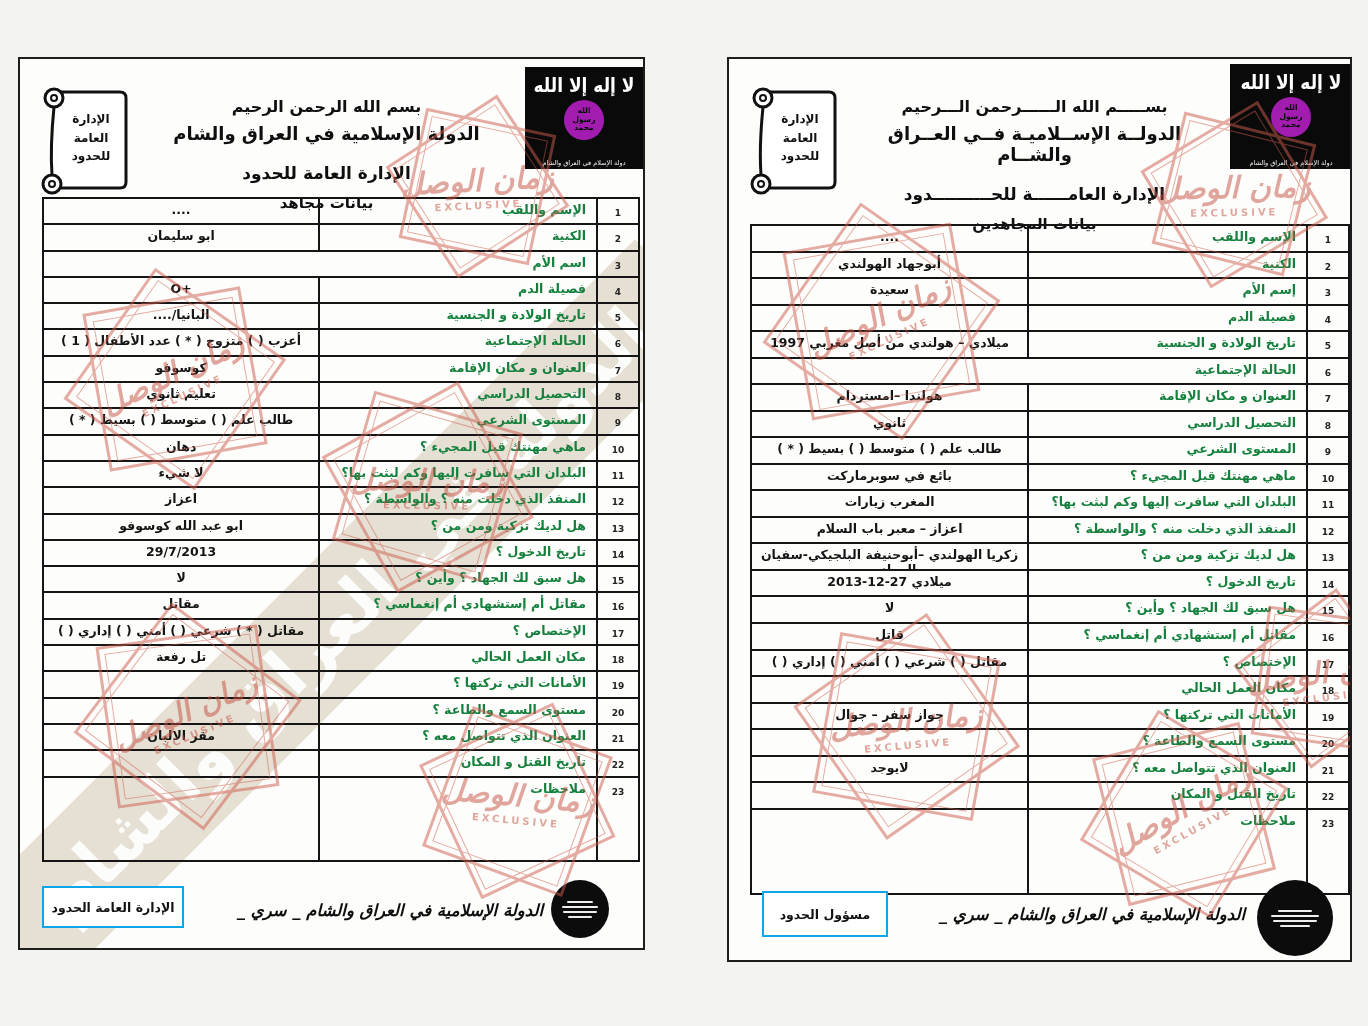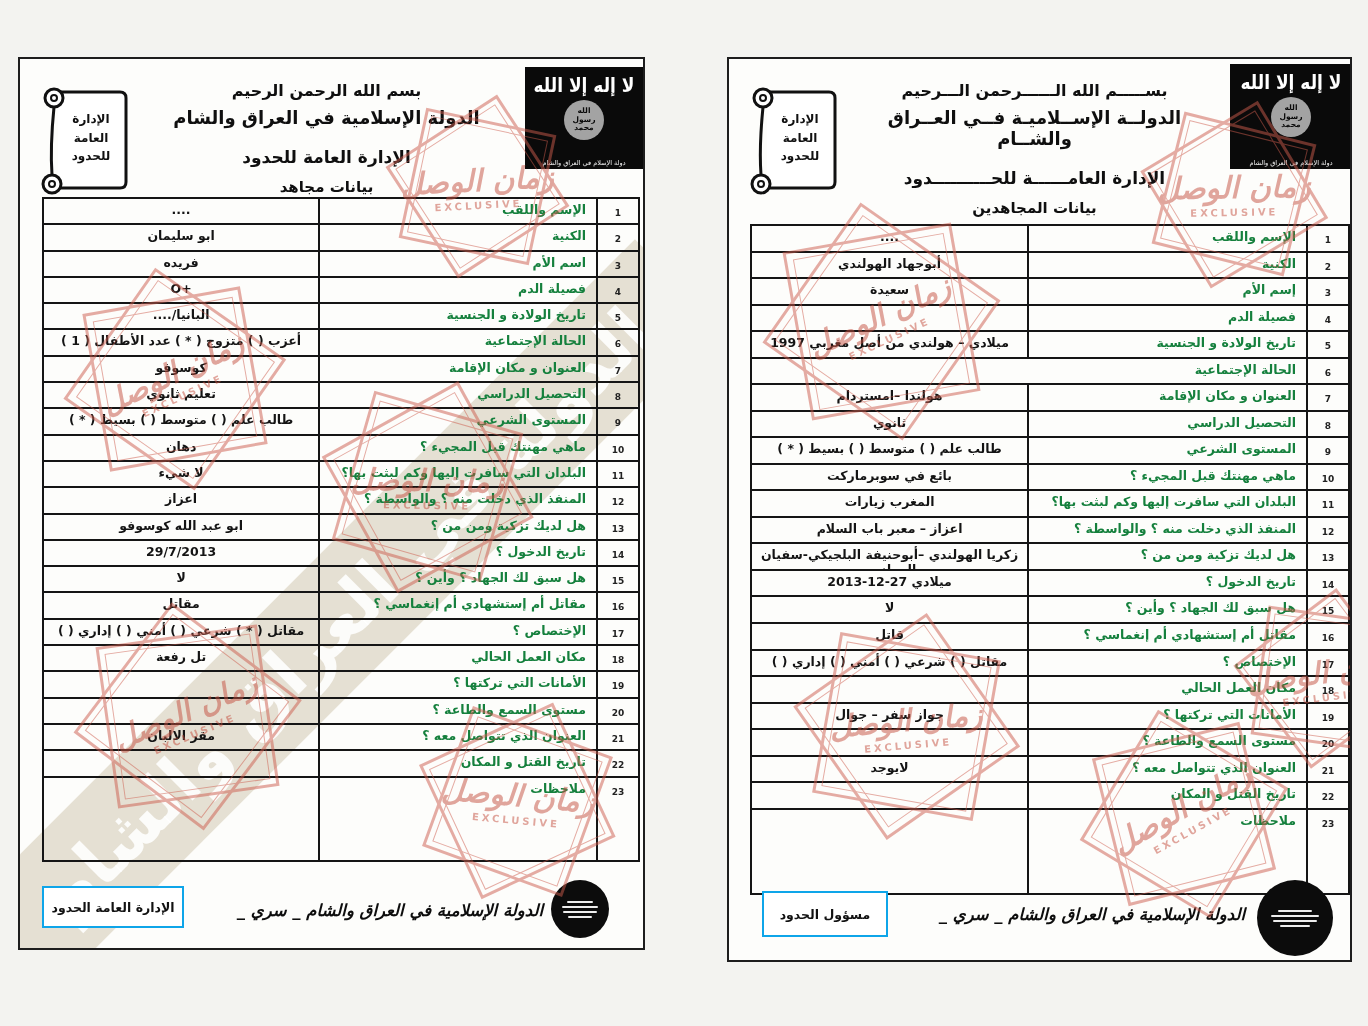--- a/index.html
+++ b/index.html
@@ -18,32 +18,32 @@
   .scroll{position:absolute;left:18px;top:25px;width:96px;height:112px;}
   .scroll svg{position:absolute;inset:0;}
   .scroll-text{
     position:absolute;inset:10px 12px 14px 22px;display:flex;flex-direction:column;
     justify-content:center;align-items:center;font-weight:700;font-size:12px;line-height:1.55;
     color:#111;text-align:center;direction:rtl;
   }
 
   
   .titles{position:absolute;left:120px;right:130px;top:18px;text-align:center;direction:rtl;color:#0f0f0f;}
-  .t1{font-size:16px;font-weight:700;margin-top:4px;}
+  .t1{font-size:16px;font-weight:700;margin-top:20px;}
   .t2{font-size:18px;font-weight:700;margin-top:7px;}
   .t3{font-size:17px;font-weight:700;margin-top:19px;}
   .t4{font-size:15px;font-weight:700;margin-top:11px;}
 
   
   .flag{position:absolute;top:8px;width:118px;height:102px;background:#0a0a0a;color:#fff;
         display:flex;flex-direction:column;align-items:center;box-sizing:border-box;padding:8px 4px 2px;}
   #page-left .flag{left:505px;}
   #page-right .flag{left:501px;top:5px;width:122px;height:105px;}
   .flag-shahada{font-size:17px;font-weight:700;letter-spacing:1px;white-space:nowrap;transform:scaleY(1.15);}
-  .flag-seal{width:40px;height:40px;background:#a3a3a3;border-radius:50%;margin-top:5px;
+  .flag-seal{width:40px;height:40px;background:#a21caf;border-radius:50%;margin-top:5px;
              display:flex;flex-direction:column;align-items:center;justify-content:center;color:#0a0a0a;
              font-size:7.5px;font-weight:700;line-height:1.15;}
   .flag-caption{font-size:6.5px;margin-top:auto;white-space:nowrap;opacity:.95;}
 
   
   .grid{position:absolute;border:2px solid #151515;display:flex;flex-direction:column;box-sizing:border-box;background:transparent;}
   #page-left .grid{left:22px;top:138px;width:598px;height:665px;}
   #page-right .grid{left:21px;top:165px;width:600px;height:671px;}
   .row{flex:1;display:flex;border-bottom:2px solid #151515;min-height:0;}
   .row:last-child{border-bottom:none;flex:3.4;}
@@ -137,21 +137,20 @@
         <div class="cell cell-value">....</div>
         <div class="cell cell-label">الإسم واللقب</div>
         <div class="cell cell-num">1</div>
       </div>
       <div class="row">
         <div class="cell cell-value">ابو سليمان</div>
         <div class="cell cell-label">الكنية</div>
         <div class="cell cell-num">2</div>
       </div>
       <div class="row">
-        <div class="cell cell-value">فريده</div>
         <div class="cell cell-label">اسم الأم</div>
         <div class="cell cell-num">3</div>
       </div>
       <div class="row">
         <div class="cell cell-value">O+</div>
         <div class="cell cell-label">فصيلة الدم</div>
         <div class="cell cell-num">4</div>
       </div>
       <div class="row">
         <div class="cell cell-value">‎..../البانيا</div>

